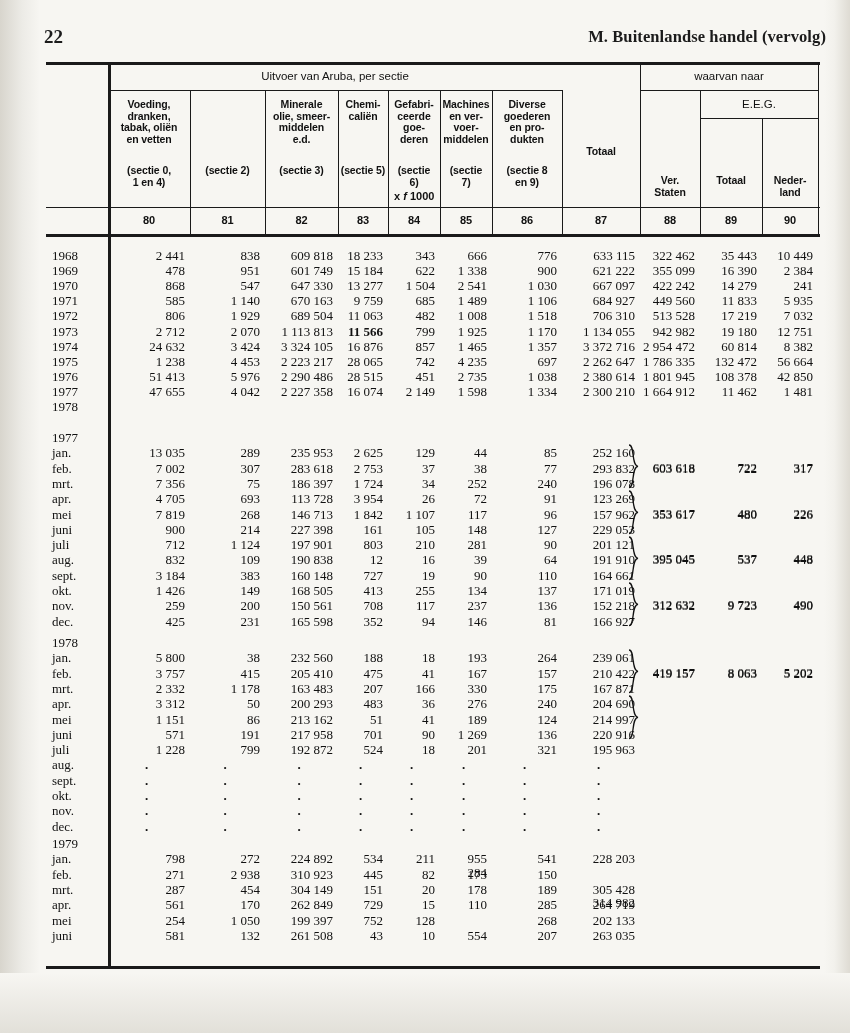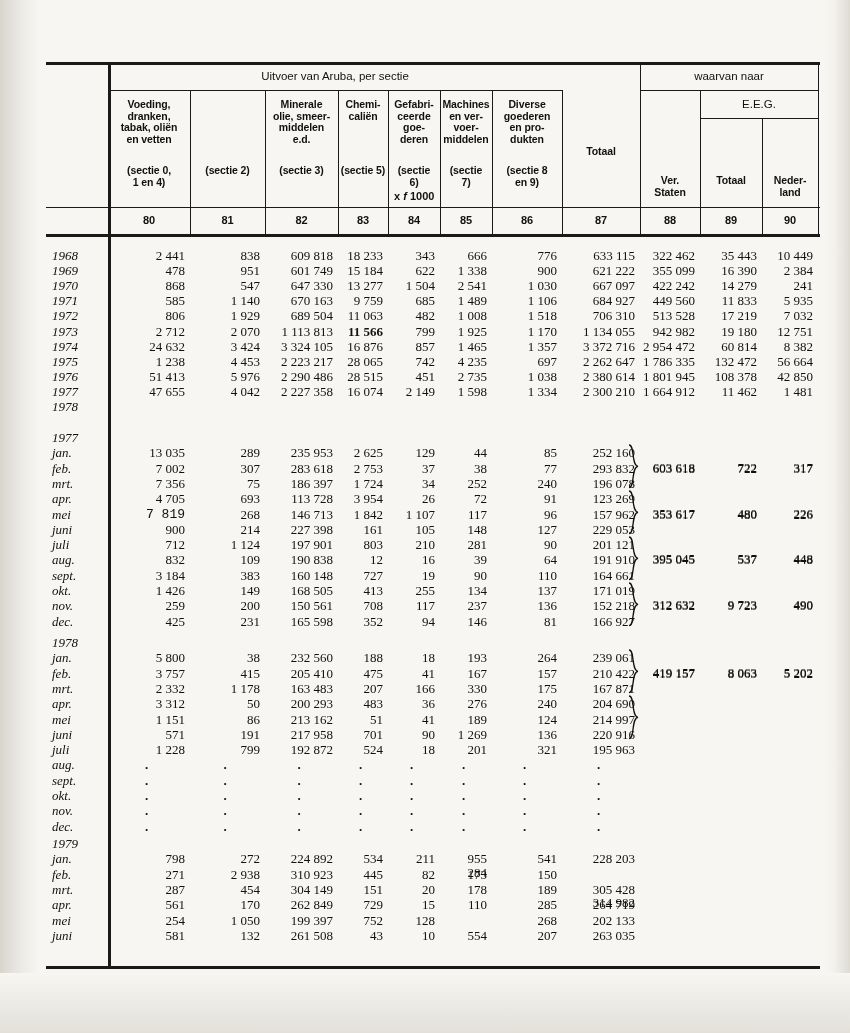--- a/index.html
+++ b/index.html
@@ -119,21 +119,20 @@
     font-size: 11px;
     font-weight: bold;
     color: #111;
     text-align: center;
   }
 
   
   .rowlabel {
     position: absolute;
     font-family: "Liberation Serif", serif;
-    font-style: italic;
     font-size: 13px;
     color: #111;
     white-space: nowrap;
   }
   .cell {
     position: absolute;
     font-family: "Liberation Serif", serif;
     font-size: 13px;
     color: #111;
     text-align: right;
@@ -155,20 +154,24 @@
   .brace svg { display: block; }
 </style>
 </head>
 <body>
 
 <div class="page">
   <div class="paper-shade-left"></div>
   <div class="paper-shade-right"></div>
   <div class="paper-shade-bottom"></div>
 
+  <div class="running-head">
+    <div class="folio">22</div>
+    <div class="chapter-title">M.  Buitenlandse handel (vervolg)</div>
+  </div>
 
   <div class="table-wrap" id="tablewrap">
       <div class="rule h thick" style="left: 0px; top: 4px; width: 774px;"></div>
       <div class="rule h" style="left: 62px; top: 32px; width: 454px;"></div>
       <div class="rule h" style="left: 594px; top: 32px; width: 178px;"></div>
       <div class="rule h" style="left: 654px; top: 60px; width: 118px;"></div>
       <div class="rule h" style="left: 0px; top: 149px; width: 774px;"></div>
       <div class="rule h thick" style="left: 0px; top: 176px; width: 774px;"></div>
       <div class="rule h thick" style="left: 0px; top: 908px; width: 774px;"></div>
       <div class="rule v thick" style="left: 62px; top: 4px; height: 904px;"></div>
@@ -436,21 +439,21 @@
       <div class="rowlabel" style="left: 6px; top: 433.2px;">apr.</div>
       <div class="cell" style="left: 62px; top: 433.2px; width: 77px;">4 705</div>
       <div class="cell" style="left: 144px; top: 433.2px; width: 70px;">693</div>
       <div class="cell" style="left: 219px; top: 433.2px; width: 68px;">113 728</div>
       <div class="cell" style="left: 292px; top: 433.2px; width: 45px;">3 954</div>
       <div class="cell" style="left: 342px; top: 433.2px; width: 47px;">26</div>
       <div class="cell" style="left: 394px; top: 433.2px; width: 47px;">72</div>
       <div class="cell" style="left: 446px; top: 433.2px; width: 65px;">91</div>
       <div class="cell" style="left: 516px; top: 433.2px; width: 73px;">123 269</div>
       <div class="rowlabel" style="left: 6px; top: 448.5px;">mei</div>
-      <div class="cell" style="left: 62px; top: 448.5px; width: 77px; font-family: Liberation Mono, monospace;">7 819</div>
+      <div class="cell" style="left: 62px; top: 448.5px; width: 77px;">7 819</div>
       <div class="cell" style="left: 144px; top: 448.5px; width: 70px;">268</div>
       <div class="cell" style="left: 219px; top: 448.5px; width: 68px;">146 713</div>
       <div class="cell" style="left: 292px; top: 448.5px; width: 45px;">1 842</div>
       <div class="cell" style="left: 342px; top: 448.5px; width: 47px;">1 107</div>
       <div class="cell" style="left: 394px; top: 448.5px; width: 47px;">117</div>
       <div class="cell" style="left: 446px; top: 448.5px; width: 65px;">96</div>
       <div class="cell" style="left: 516px; top: 448.5px; width: 73px;">157 962</div>
       <div class="cell" style="left: 594px; top: 448.5px; width: 55px;">353 617</div>
       <div class="cell" style="left: 654px; top: 448.5px; width: 57px;">480</div>
       <div class="cell" style="left: 716px; top: 448.5px; width: 51px;">226</div>

